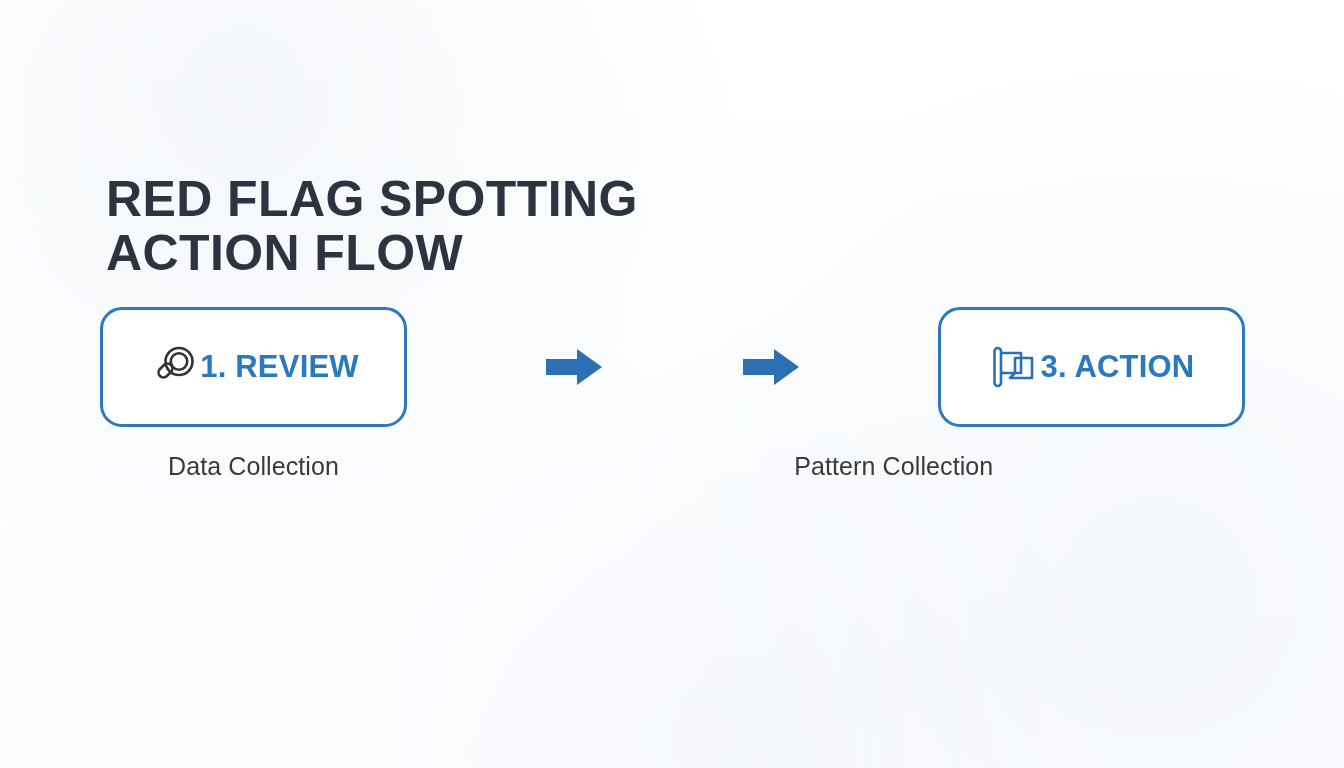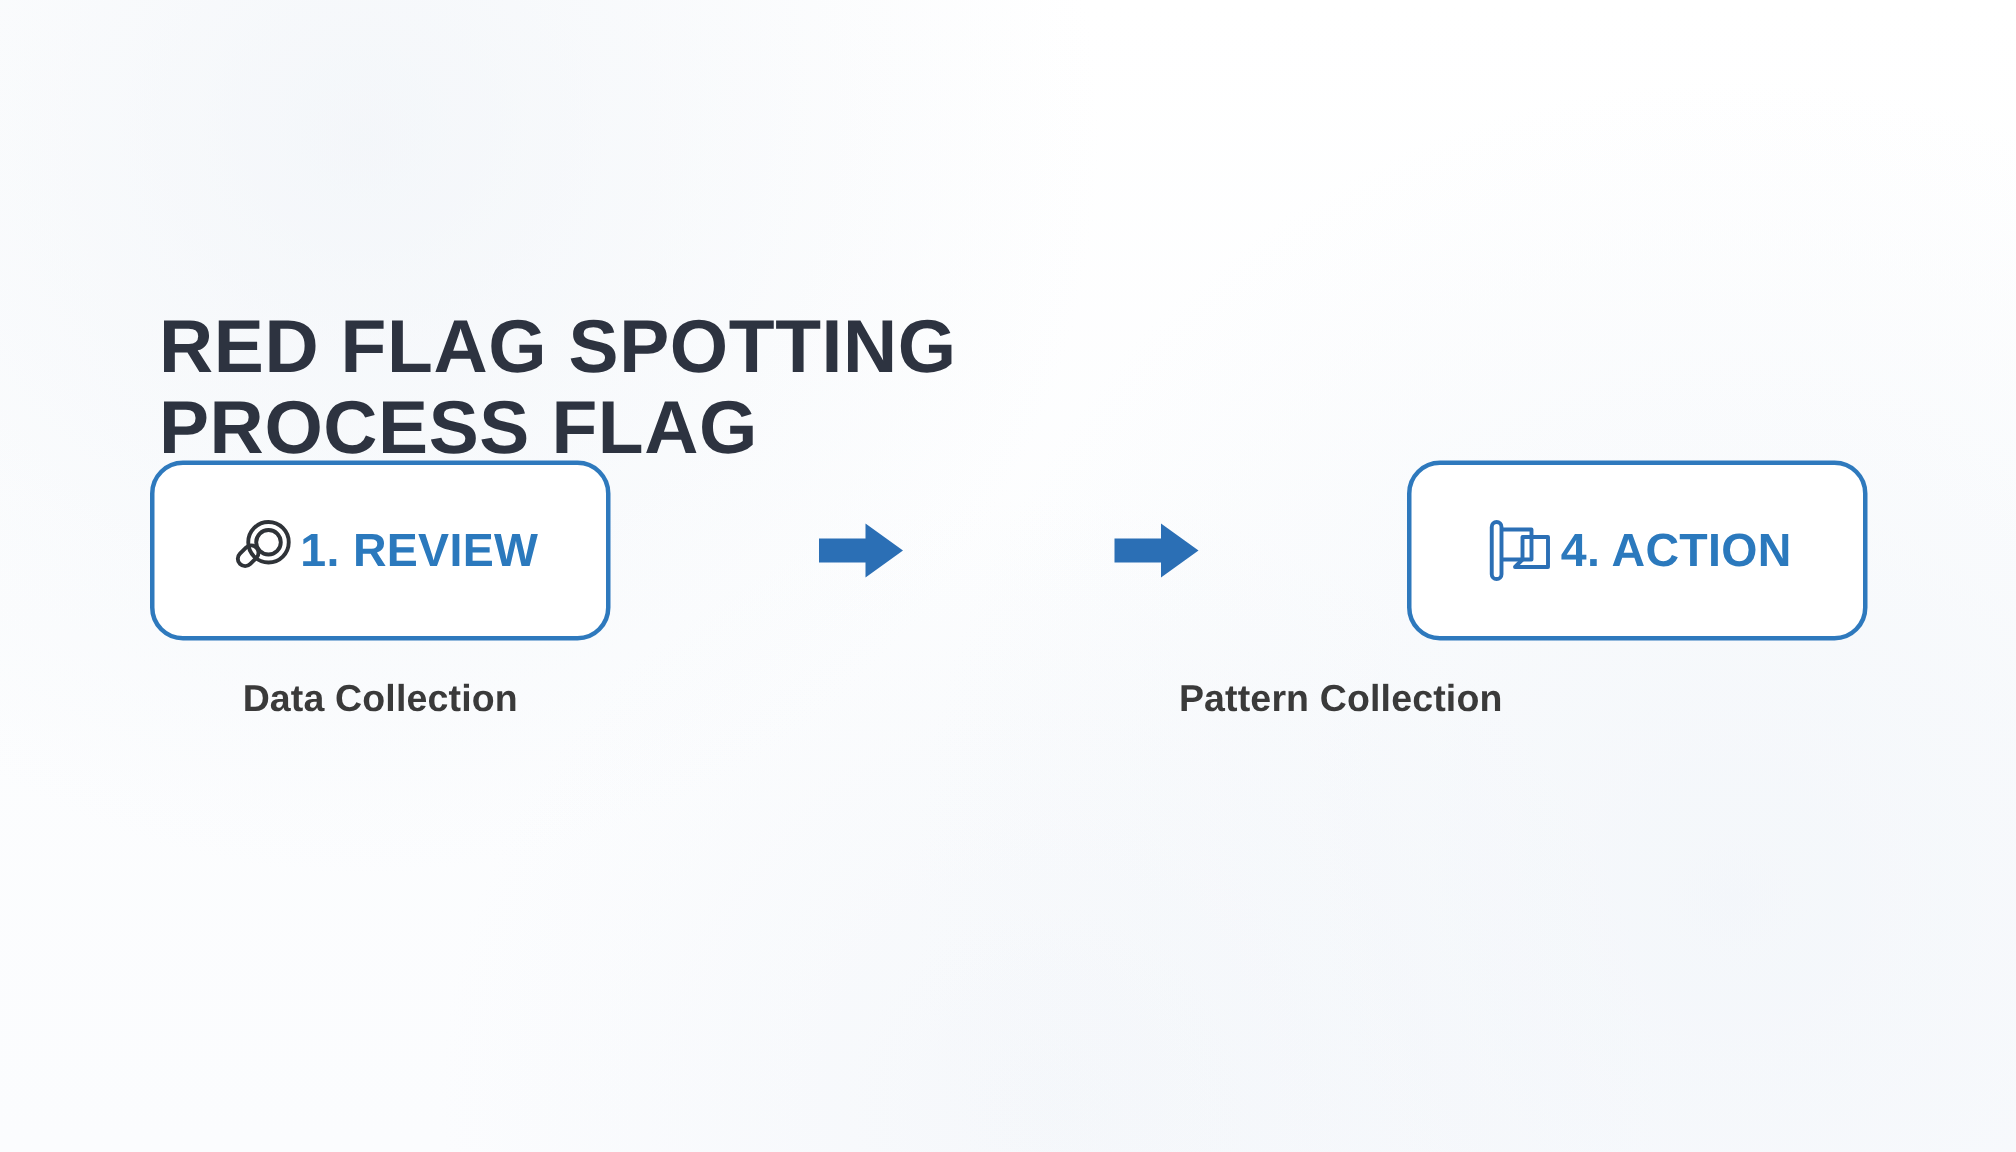--- a/index.html
+++ b/index.html
@@ -40,21 +40,20 @@
     width: 700px;
     color: #2d3340;
     font-size: 50px;
     font-weight: bold;
     line-height: 1.0;
     letter-spacing: 0.4px;
   }
   .title-line {
     display: block;
     white-space: pre;
-    margin-top: 32px;
   }
   .title-line + .title-line { margin-top: 4px; }
 
   
   .flow {
     position: absolute;
     left: 100px;
     top: 306px;
     width: 1145px;
     height: 122px;
@@ -114,38 +113,38 @@
     width: 1145px;
     display: flex;
     justify-content: space-between;
   }
   .caption-cell {
     width: 307px;
     flex: 0 0 auto;
     text-align: center;
     color: #3a3a3a;
     font-size: 25px;
-    font-weight: bold;
+    font-weight: normal;
     letter-spacing: 0.1px;
   }
   .caption-spacer {
     width: 62px;
     flex: 0 0 auto;
   }
 </style>
 </head>
 <body>
 
 <div class="bg-texture"></div>
 
 <div class="slide">
 
   <h1 class="title">
     <span class="title-line">RED FLAG SPOTTING</span>
-    <span class="title-line">PROCESS FLAG</span>
+    <span class="title-line">ACTION FLOW</span>
   </h1>
 
   <div class="flow">
 
     <div class="step-box">
       <span class="step-icon">
         <svg width="50" height="50" viewBox="0 0 50 50" fill="none">
           <circle cx="30" cy="19.5" r="13.5" stroke="#2f3338" stroke-width="2.6"></circle>
           <circle cx="30" cy="19.5" r="8.2" stroke="#2f3338" stroke-width="2.6"></circle>
           <rect x="7.5" y="30.5" width="15.5" height="9.8" rx="4.9" transform="rotate(-45 7.5 30.5)" stroke="#2f3338" stroke-width="2.6"></rect>
@@ -168,21 +167,21 @@
     </div>
 
     <div class="step-box">
       <span class="step-icon">
         <svg width="52" height="50" viewBox="0 0 52 50" fill="none">
           <rect x="6.5" y="6" width="6.5" height="38" rx="3.25" stroke="#2b6fb5" stroke-width="2.6"></rect>
           <path d="M13 11 H33 V31 H13" stroke="#2b6fb5" stroke-width="2.6" stroke-linejoin="round"></path>
           <path d="M27 16 H44 V36 H22 L27 31 Z" stroke="#2b6fb5" stroke-width="2.6" stroke-linejoin="round"></path>
         </svg>
       </span>
-      <span class="step-label">4. ACTION</span>
+      <span class="step-label">3. ACTION</span>
     </div>
 
   </div>
 
   <div class="captions">
     <div class="caption-cell">Data Collection</div>
     <div class="caption-spacer"></div>
     <div class="caption-cell">Pattern Collection</div>
     <div class="caption-spacer"></div>
   </div>

